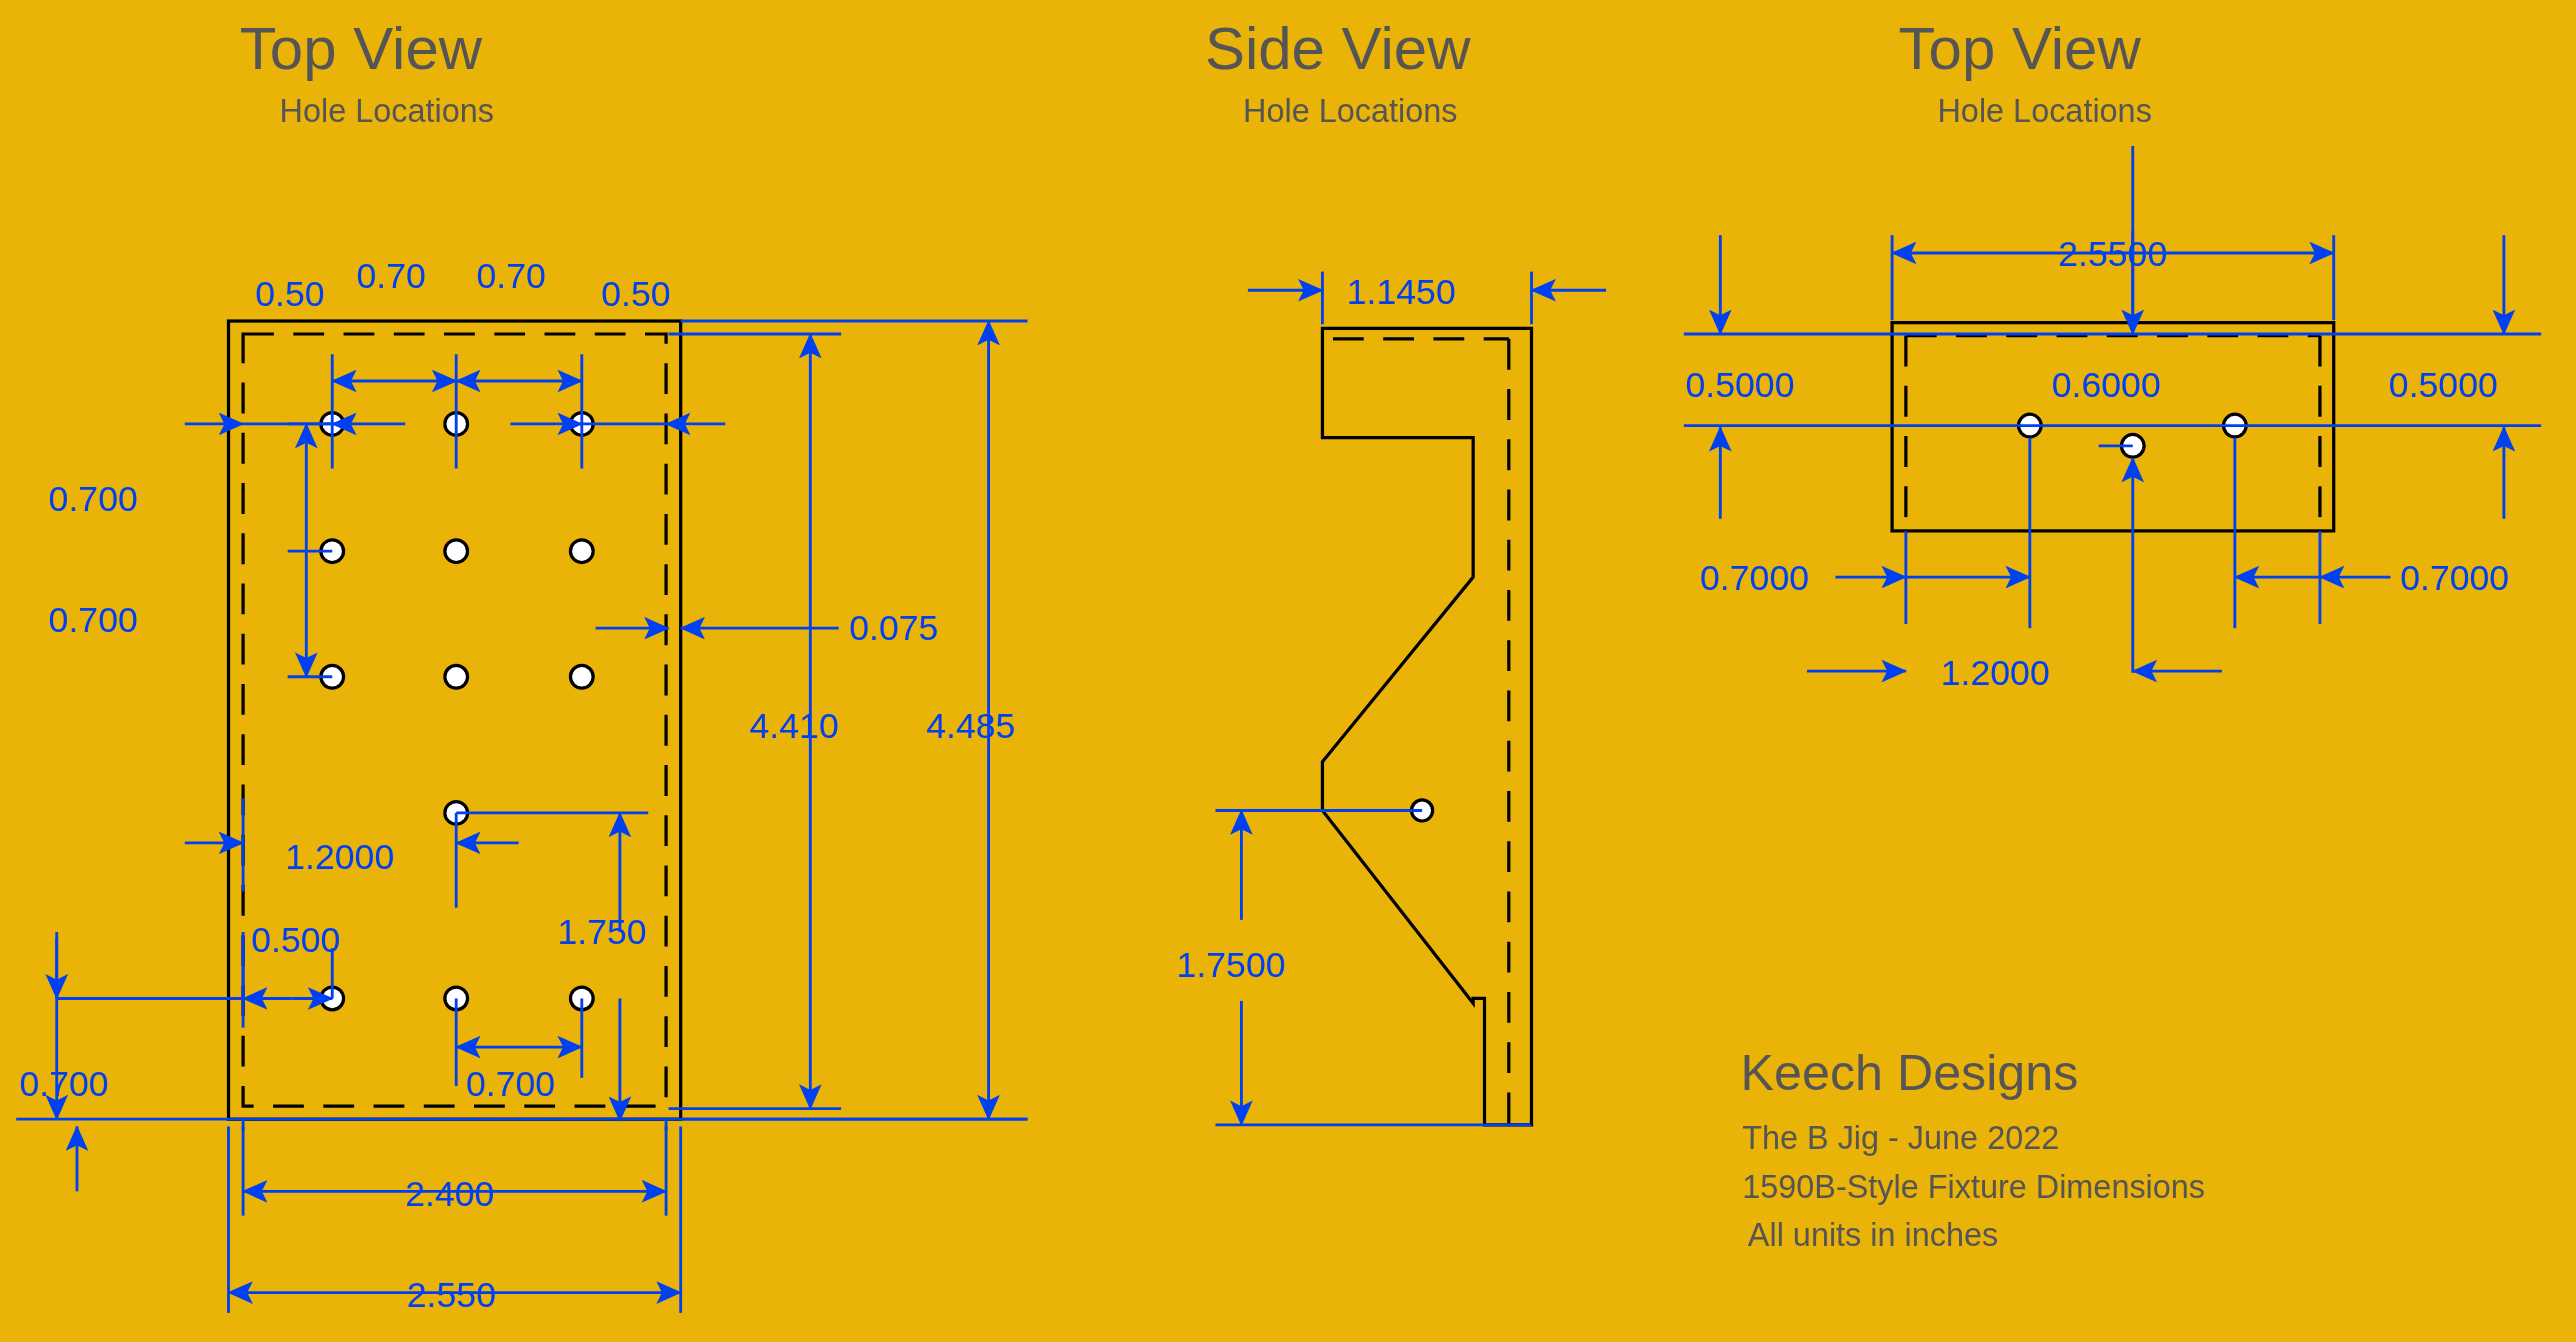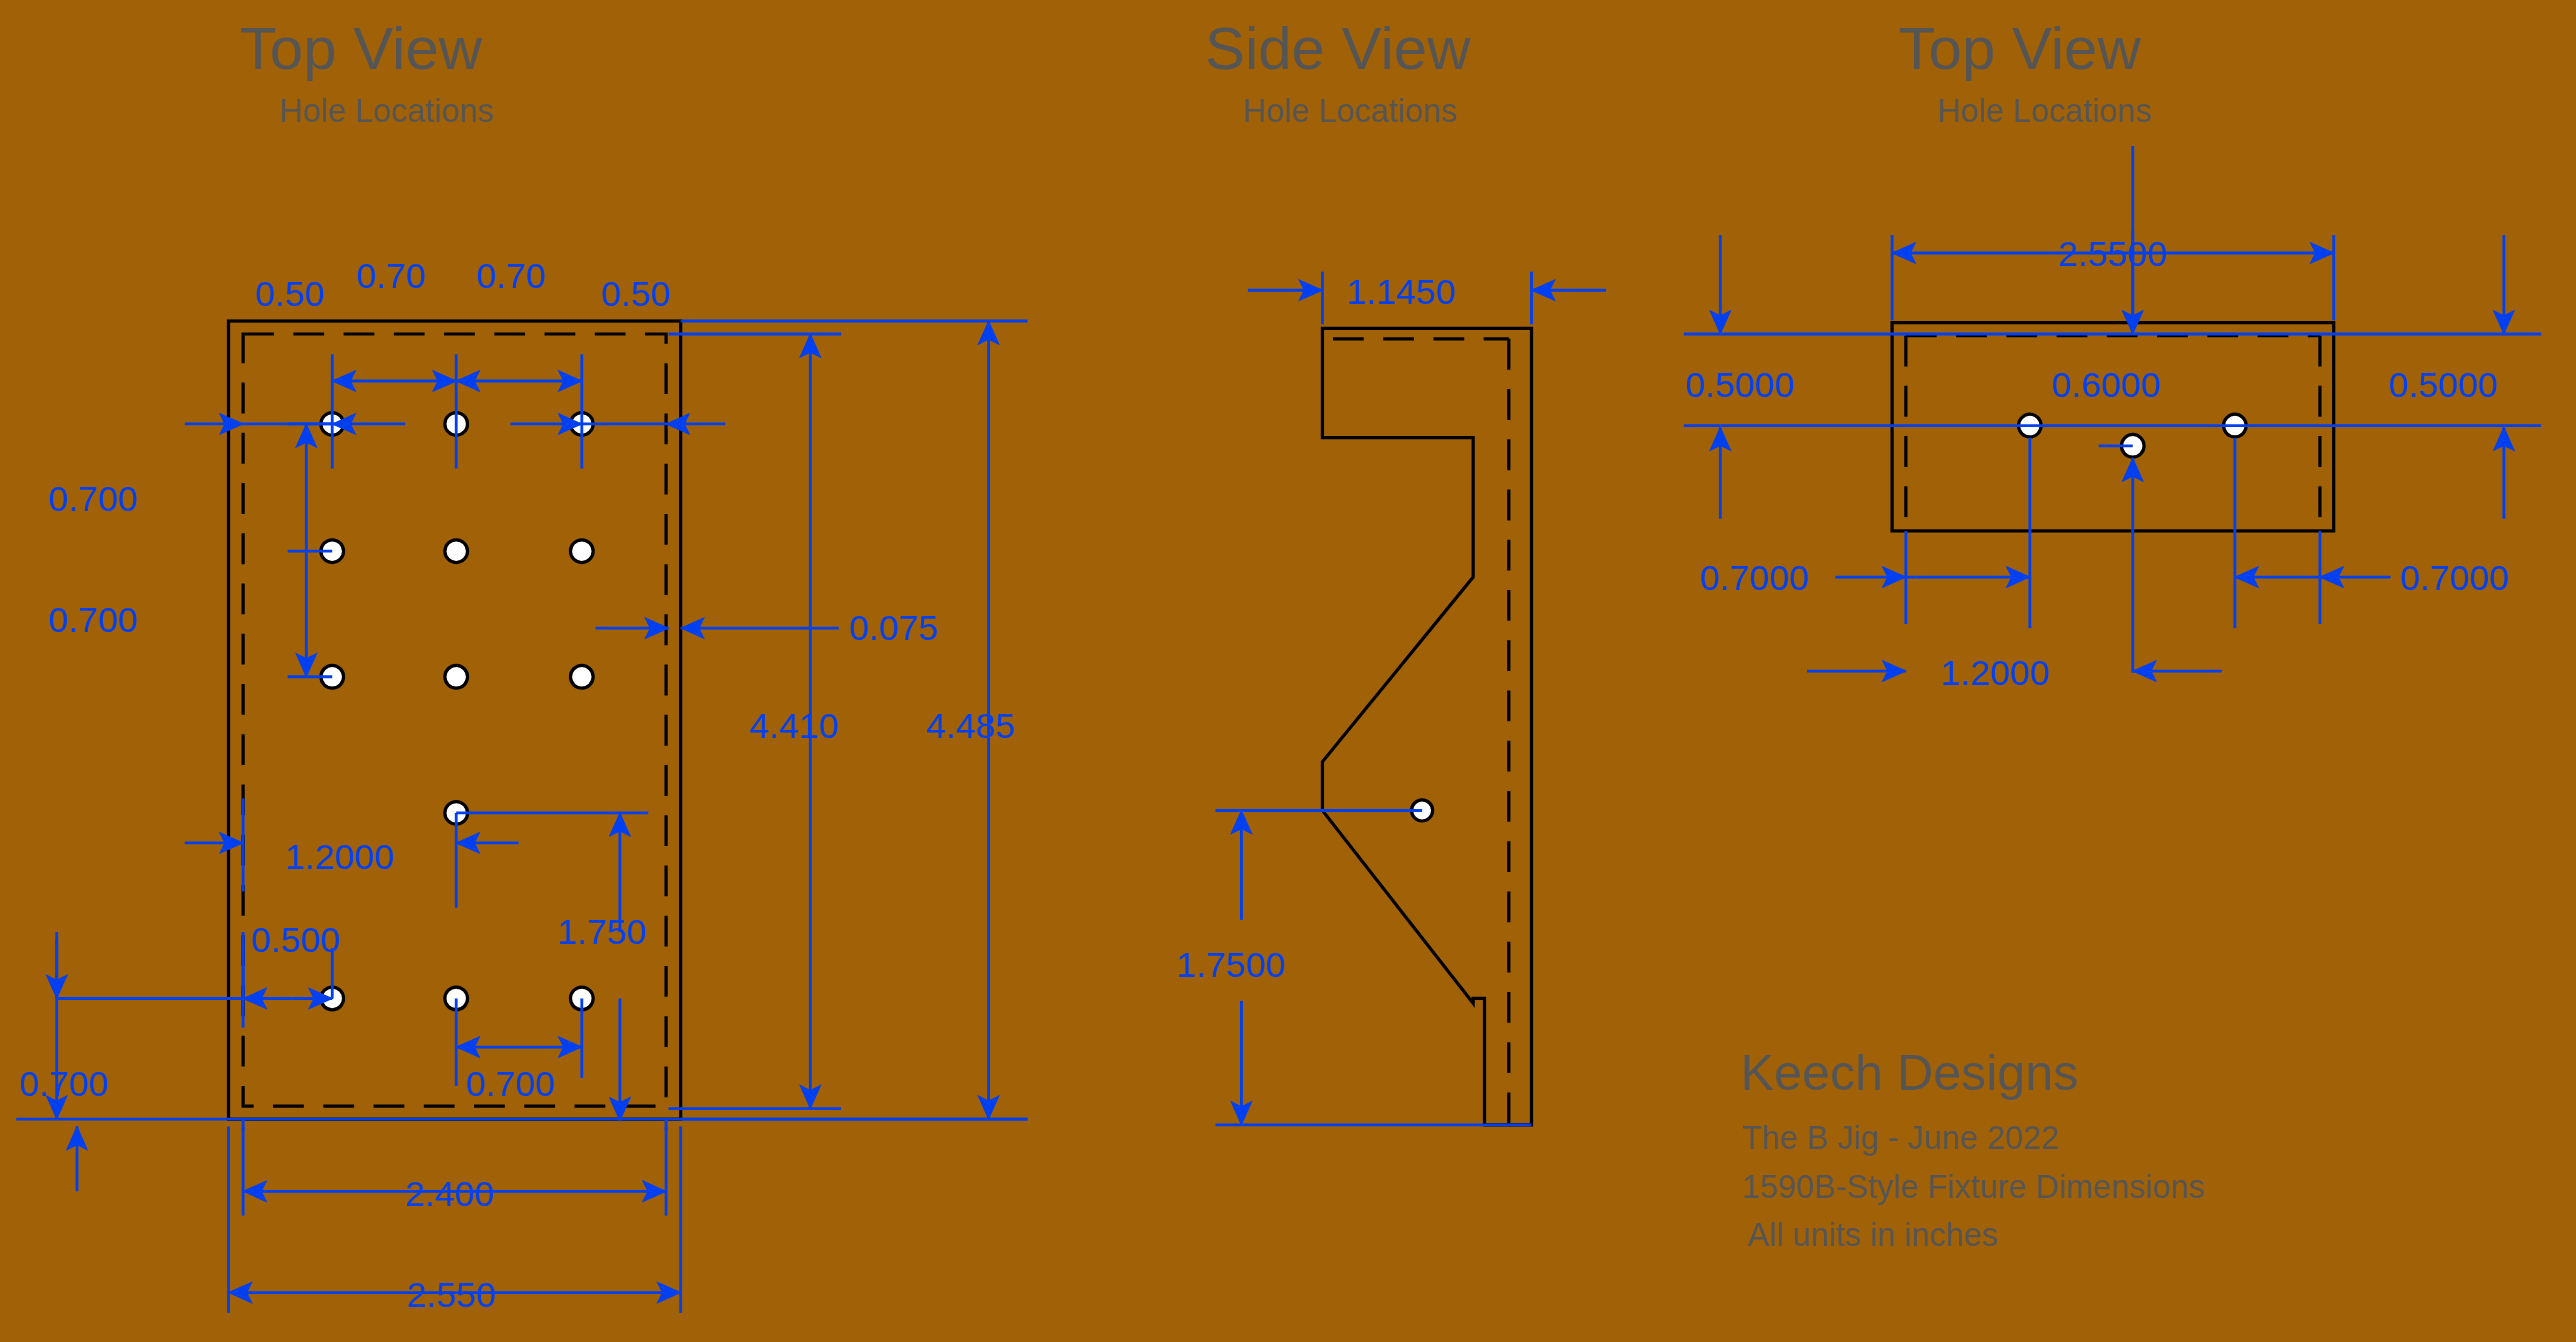--- a/index.html
+++ b/index.html
@@ -1,18 +1,18 @@
 <!DOCTYPE html>
 <html style="font-size:13px"><head>
 <meta charset="utf-8">
 <style>
   html,body{margin:0;padding:0;background:#ffffff;}
   body{width:2576px;height:1343px;overflow:hidden;
        font-family:"Liberation Sans","DejaVu Sans",sans-serif;}
-  #sheet{position:relative;width:2576px;height:1343px;background:#a16207;}
+  #sheet{position:relative;width:2576px;height:1343px;background:#eab308;}
   svg{position:absolute;left:0;top:0;width:2576px;height:1343px;}
   .ttl{fill:#555555;font-size:74px;font-family:"Liberation Sans",sans-serif;}
   .sub{fill:#555555;font-size:40px;font-family:"Liberation Sans",sans-serif;}
   .dim{fill:#0040f0;font-size:44px;font-family:"Liberation Sans",sans-serif;}
   .brand{fill:#555555;font-size:62px;font-family:"Liberation Sans",sans-serif;}
   .bline{fill:#555555;font-size:40px;font-family:"Liberation Sans",sans-serif;}
   .obj{stroke:#000000;fill:none;stroke-width:4;}
   .hid{stroke:#000000;fill:none;stroke-width:4;stroke-dasharray:38 24;}
   .hole{stroke:#000000;fill:#ffffff;stroke-width:4;}
   .ext{stroke:#0040f0;fill:none;stroke-width:3.5;}

